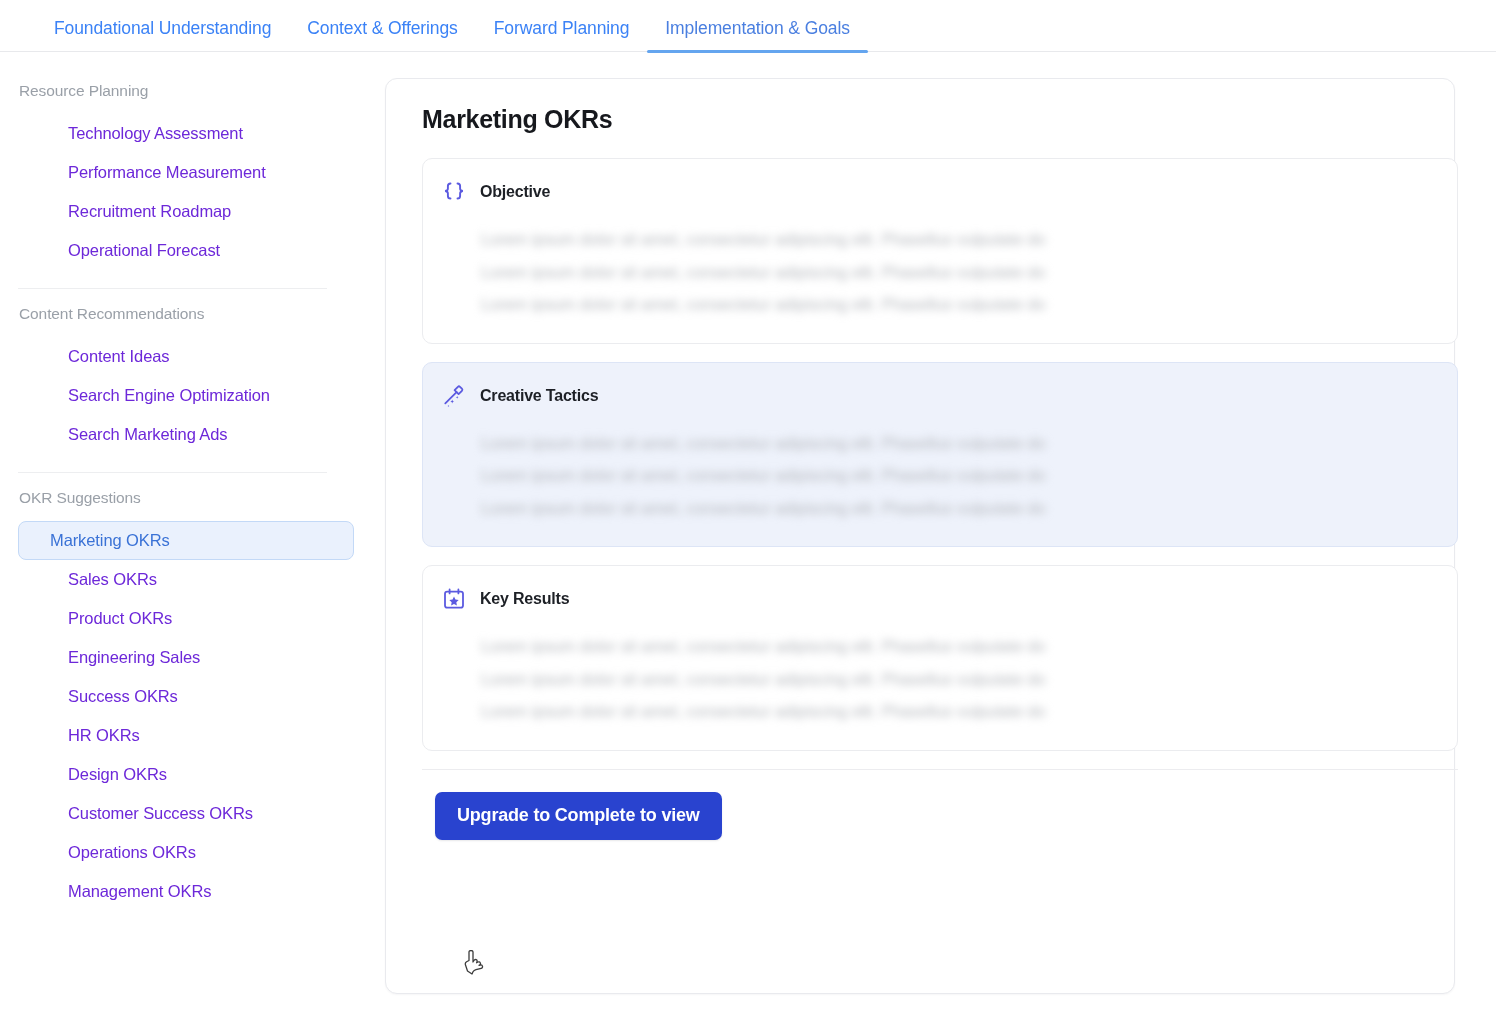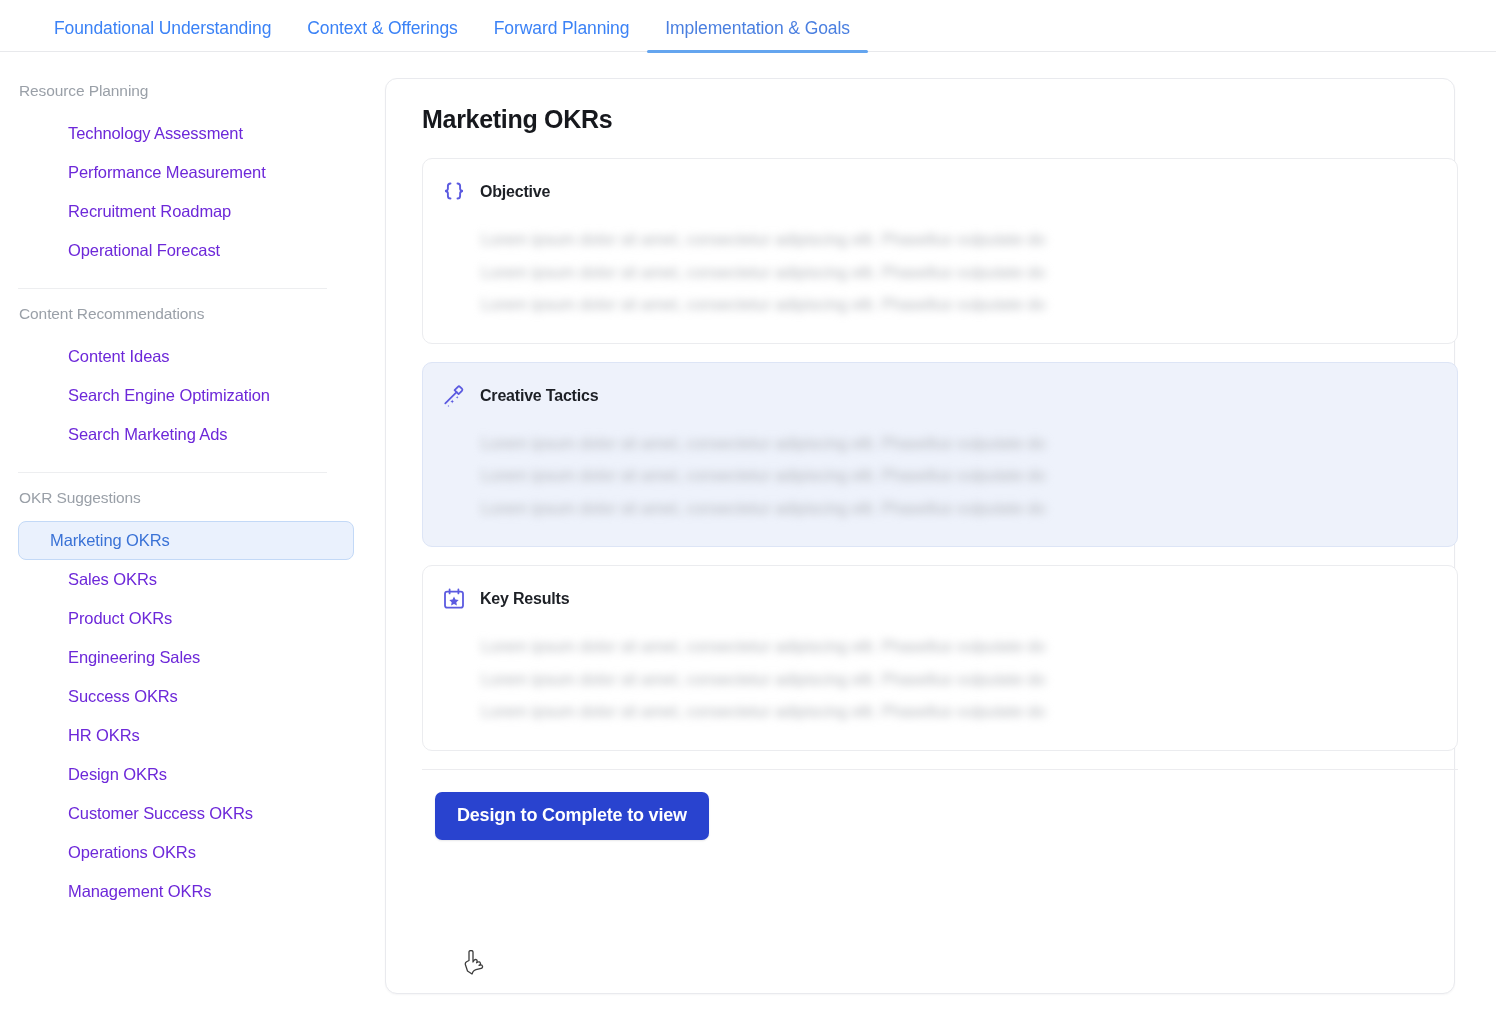--- a/index.html
+++ b/index.html
@@ -285,21 +285,21 @@
         </div>
         <div class="blur-lines">
           <div class="blur-line">Lorem ipsum dolor sit amet, consectetur adipiscing elit. Phasellus vulputate do</div>
           <div class="blur-line">Lorem ipsum dolor sit amet, consectetur adipiscing elit. Phasellus vulputate do</div>
           <div class="blur-line">Lorem ipsum dolor sit amet, consectetur adipiscing elit. Phasellus vulputate do</div>
         </div>
       </div>
     </div>
 
   <div class="footer-sep"></div>
-  <button class="upgrade-btn">Design to Complete to view</button>
+  <button class="upgrade-btn">Upgrade to Complete to view</button>
 </div>
 
 <svg class="cursor" viewBox="0 0 26 30">
   <path d="M7 2 C7 1 8 0.5 9 0.5 C10 0.5 11 1 11 2 L11 12 L12 10.5 C12.4 9.6 13.4 9.3 14.2 9.7
            C15 10.1 15.3 11 15 11.8 L14.6 12.8 L16 12 C16.9 11.6 17.9 11.9 18.3 12.8
            C18.7 13.6 18.4 14.6 17.6 15 L17 15.3 L18.5 15 C19.4 14.8 20.3 15.4 20.5 16.3
            C20.7 17.2 20.1 18.1 19.2 18.3 L14 19.6 C12.6 20 11.6 20.7 11 21.8 L10 24
            L5.5 21 L3.5 15 C3 13.5 3.5 12.4 4.6 11.8 L7 10.5 Z" fill="#ffffff" stroke="#3d3d3d" stroke-width="1.3" stroke-linejoin="round"></path>
 </svg>
 

